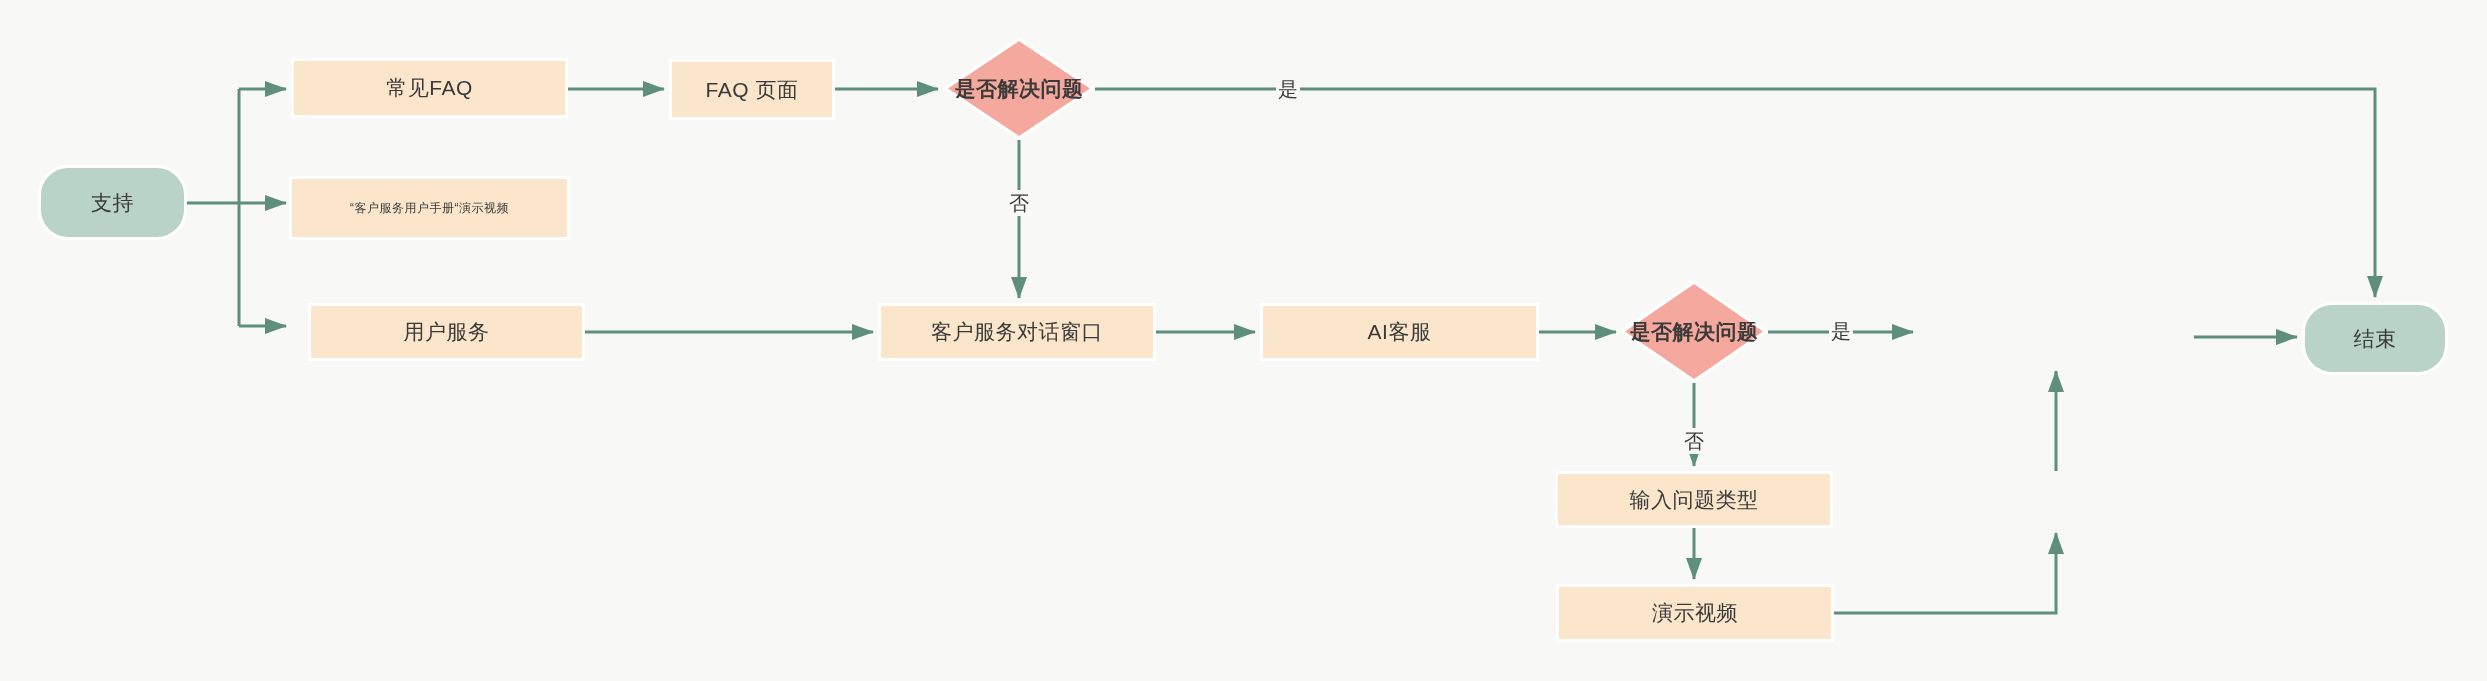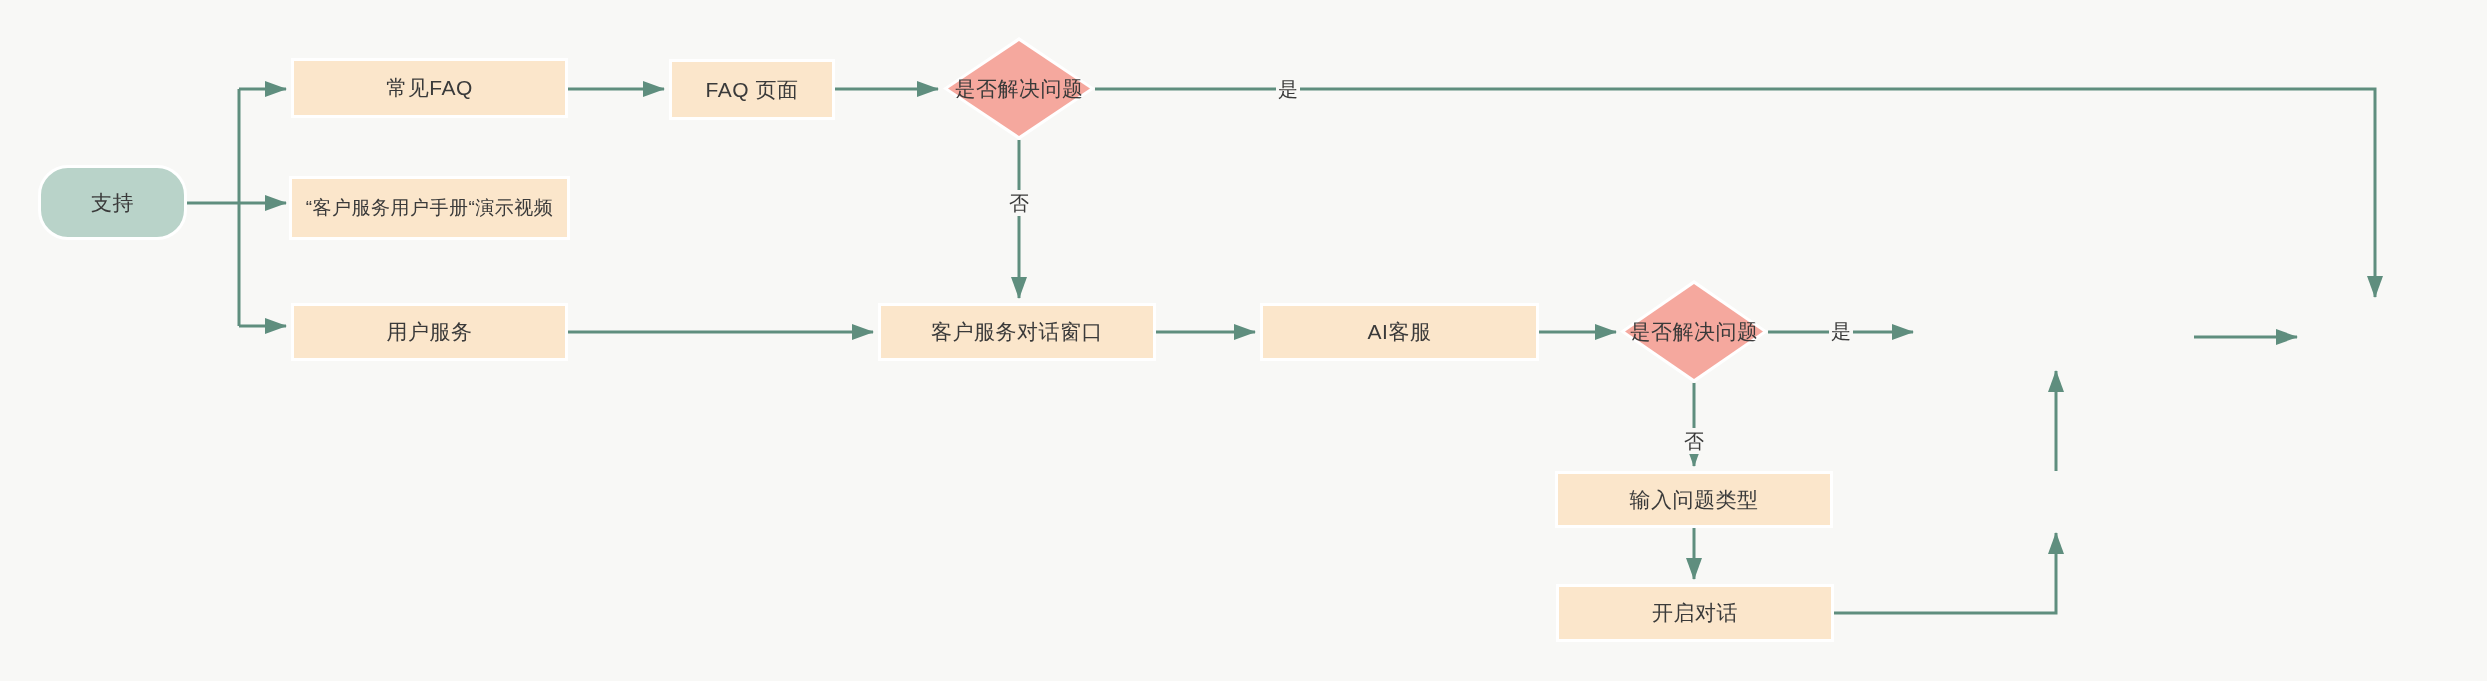--- a/index.html
+++ b/index.html
@@ -39,21 +39,21 @@
   }
   .diamond{
     background:var(--nodeborder);
     clip-path:polygon(50% 0,100% 50%,50% 100%,0 50%);
   }
   .diamond .diamond-fill{
     position:absolute;left:5px;top:4px;right:5px;bottom:4px;
     background:var(--decision);
     clip-path:polygon(50% 0,100% 50%,50% 100%,0 50%);
   }
-  .diamond .diamond-text{position:relative;z-index:1;font-size:21px;}
+  .diamond .diamond-text{position:relative;z-index:1;font-size:21px;font-weight:bold;}
   .edge-label{
     position:absolute;z-index:3;
     transform:translate(-50%,-50%);
     background:var(--bg);
     font-size:20px;line-height:1;
     padding:3px 2px;
   }
 </style>
 </head>
 <body>
@@ -112,49 +112,52 @@
 
   <div class="node process" style="left:669px;top:59px;width:166px;height:61px">
     <span>FAQ 页面</span>
   </div>
 
   <div class="node diamond" style="left:943px;top:37px;width:152px;height:103px">
     <div class="diamond-fill"></div>
     <span class="diamond-text">是否解决问题</span>
   </div>
 
-  <div class="node process" style="left:289px;top:176px;width:281px;height:64px;font-size:19px">
+  <div class="node process" style="left:289px;top:176px;width:281px;height:64px;font-size:12px">
     <span>“客户服务用户手册“演示视频</span>
   </div>
 
-  <div class="node process" style="left:291px;top:303px;width:277px;height:58px">
+  <div class="node process" style="left:308px;top:303px;width:277px;height:58px">
     <span>用户服务</span>
   </div>
 
   <div class="node process" style="left:878px;top:303px;width:278px;height:58px">
     <span>客户服务对话窗口</span>
   </div>
 
   <div class="node process" style="left:1260px;top:303px;width:279px;height:58px">
     <span>AI客服</span>
   </div>
 
   <div class="node diamond" style="left:1620px;top:280px;width:148px;height:103px">
     <div class="diamond-fill"></div>
     <span class="diamond-text">是否解决问题</span>
   </div>
 
 
+  <div class="node terminator" style="left:2302px;top:302px;width:146px;height:73px">
+    <span>结束</span>
+  </div>
 
   <div class="node process" style="left:1555px;top:471px;width:278px;height:57px">
     <span>输入问题类型</span>
   </div>
 
   <div class="node process" style="left:1556px;top:584px;width:278px;height:58px">
-    <span>开启对话</span>
+    <span>演示视频</span>
   </div>
 
 
   <div class="edge-label" style="left:1288px;top:89px">是</div>
   <div class="edge-label" style="left:1019px;top:203px">否</div>
   <div class="edge-label" style="left:1841px;top:331px">是</div>
   <div class="edge-label" style="left:1694px;top:441px">否</div>
 
 </div>
 

